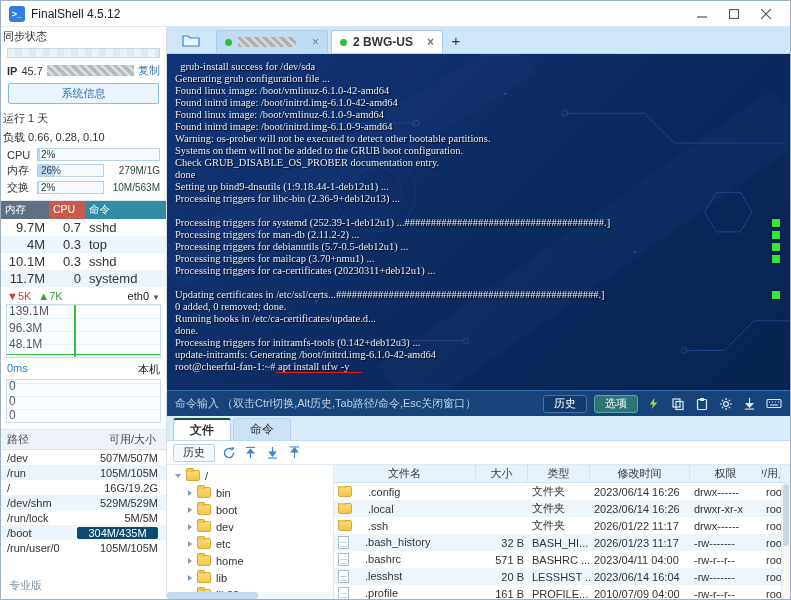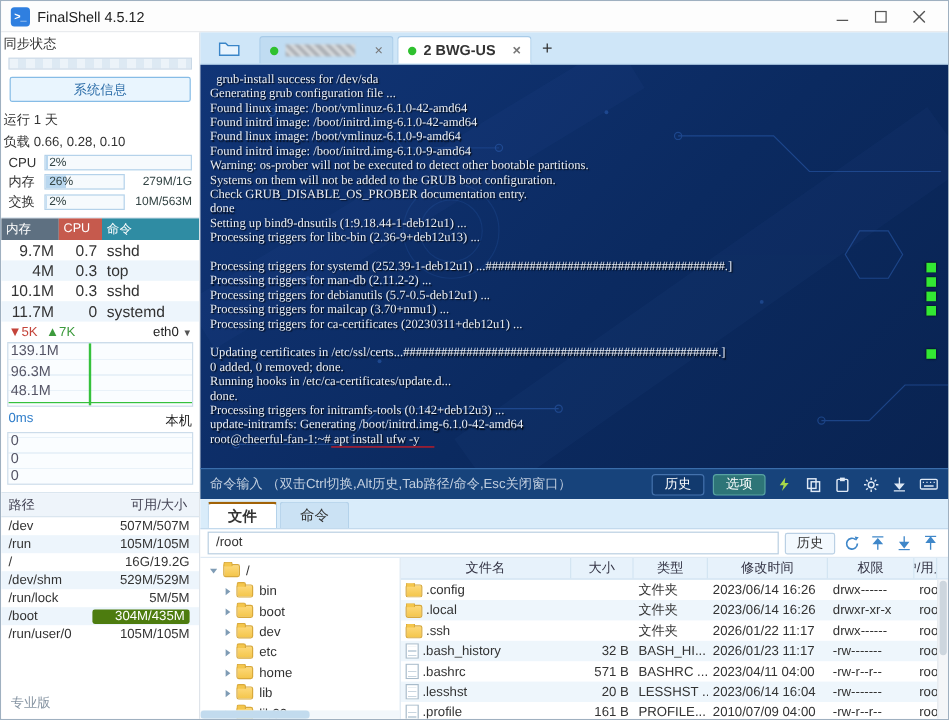--- a/index.html
+++ b/index.html
@@ -66,21 +66,21 @@
 
   .dtable { margin-top: 5px; border-top: 1px solid #dbe6ef; }
   .dhead { display: flex; background: #eef4fa; border-bottom: 1px solid #dbe6ef; color: #445; }
   .dh { padding: 2px 6px; }
   .dh0 { width: 74px; }
   .dh1 { flex: 1; text-align: right; padding-right: 10px; }
   .drow { display: flex; align-items: center; }
   .drow:nth-child(even) { background: #edf5fc; }
   .dpath { width: 74px; padding: 1.5px 6px; }
   .dval { flex: 1; text-align: right; padding: 1.5px 8px 1.5px 2px; }
-  .dbar { display: block; background: #4d7c0f; color: #fff; border-radius: 2px; padding: 0 4px; text-align: right; }
+  .dbar { display: block; background: #0c4a6e; color: #fff; border-radius: 2px; padding: 0 4px; text-align: center; }
   .sspacer { flex: 1; }
   .edition { padding: 4px 8px 6px; color: #8795a3; }
 
   
   .content { flex: 1; display: flex; flex-direction: column; min-width: 0; }
   .tabbar { height: 27px; flex: none; background: #cfe6f8; border-bottom: 1px solid #b9d6ee; display: flex; align-items: flex-end; padding: 0 4px 0 10px; gap: 3px; }
   .tbtn { width: 28px; height: 22px; align-self: center; display: flex; align-items: center; justify-content: center; margin-right: 8px; }
   .tab { height: 23px; display: flex; align-items: center; gap: 6px; padding: 0 8px; background: #c0dcf2; border: 1px solid #a8cbe8; border-bottom: none; border-radius: 3px 3px 0 0; min-width: 112px; }
   .tab.active { background: #fff; font-weight: bold; }
   .gdot { width: 7px; height: 7px; border-radius: 50%; background: #2fc12f; flex: none; }
@@ -100,21 +100,21 @@
   .cmdhint { color: #c2cfdf; font-size: 11px; flex: 1; white-space: nowrap; overflow: hidden; }
   .cbtn { height: 18px; padding: 0 10px; border-radius: 3px; color: #fff; font-size: 11px; display: flex; align-items: center; flex: none; }
   .cbtn.hist { background: #123a6e; border: 1px solid #4472ad; }
   .cbtn.opts { background: #2e7577; border: 1px solid #58a3a2; }
   .cicon { width: 17px; height: 17px; display: flex; align-items: center; justify-content: center; flex: none; }
 
   
   .bottom { height: 183px; flex: none; display: flex; flex-direction: column; background: #fff; }
   .btabs { height: 25px; flex: none; background: #d9ecfa; border-bottom: 1px solid #c3daed; display: flex; align-items: flex-end; padding: 0 6px; gap: 2px; }
   .btab { height: 22px; padding: 0 16px; display: flex; align-items: center; background: #cbe2f4; border: 1px solid #b4d2ea; border-bottom: none; border-radius: 3px 3px 0 0; font-size: 12px; }
-  .btab.active { background: #fff; border-top: 2px solid #a16207; font-weight: bold; }
+  .btab.active { background: #fff; border-top: 2px solid #14532d; font-weight: bold; }
   .pathbar { height: 24px; flex: none; display: flex; align-items: center; gap: 5px; padding: 2px 6px; border-bottom: 1px solid #dfeaf4; }
   .pathinput { flex: 1; height: 19px; border: 1px solid #b9cfe2; background: #fff; padding: 0 6px; font-size: 11px; line-height: 17px; }
   .pbtn { height: 18px; border: 1px solid #bad0e4; background: #f3f9fe; padding: 0 9px; font-size: 11px; display: flex; align-items: center; border-radius: 2px; flex: none; }
   .picon { width: 17px; height: 17px; display: flex; align-items: center; justify-content: center; flex: none; }
 
   .bbody { flex: 1; display: flex; min-height: 0; }
   .tree { width: 167px; flex: none; border-right: 1px solid #dce8f2; position: relative; overflow: hidden; padding-top: 2px; }
   .titem { display: flex; align-items: center; gap: 5px; height: 17px; padding: 0 4px 0 8px; font-size: 11px; white-space: nowrap; }
   .titem.child { padding-left: 21px; }
   .exp { width: 0; height: 0; border-left: 4px solid #7f9cb5; border-top: 3.5px solid transparent; border-bottom: 3.5px solid transparent; flex: none; }
@@ -128,21 +128,21 @@
   .c-name { width: 142px; flex: none; }
   .c-size { width: 52px; flex: none; }
   .c-type { width: 62px; flex: none; }
   .c-mtime { width: 100px; flex: none; }
   .c-perm { width: 72px; flex: none; }
   .c-owner { flex: 1; min-width: 0; }
   .ftrows { flex: 1; overflow: hidden; padding-right: 9px; }
   .frow { display: flex; height: 17px; align-items: center; font-size: 11px; }
   .frow:nth-child(even) { background: #eef6fc; }
   .fc { padding: 0 4px; white-space: nowrap; overflow: hidden; }
-  .fc.c-name { display: flex; gap: 3px; align-items: flex-end; }
+  .fc.c-name { display: flex; gap: 16px; align-items: flex-start; }
   .fc.c-size { text-align: right; }
   .vscroll { position: absolute; right: 0; top: 18px; bottom: 0; width: 9px; background: #f4f6f8; border-left: 1px solid #e4e9ee; }
   .vthumb { margin: 1px; height: 62px; background: #cdd6de; border-radius: 3px; }
 
   .folder-ico { width: 14px; height: 11px; background: linear-gradient(#fdd97a,#f4c64c); border: 1px solid #d8a93c; border-radius: 2px; position: relative; flex: none; }
   .folder-ico::before { content: ""; position: absolute; top: -3px; left: -1px; width: 6px; height: 3px; background: #f4c64c; border: 1px solid #d8a93c; border-bottom: none; border-radius: 2px 2px 0 0; }
   .file-ico { width: 11px; height: 13px; background: #fff; border: 1px solid #a9bccb; flex: none; background-image: repeating-linear-gradient(0deg, transparent 0 3px, #c9d6e0 3px 4px); background-size: 7px 100%; background-repeat: no-repeat; background-position: 1px 2px; }
 </style>
 </head>
 <body>
@@ -170,20 +170,26 @@
           </svg>
         </span>
     </div>
   </div>
 
   <div class="main">
 
     <aside class="sidebar">
       <div class="srow">同步状态</div>
       <div class="syncbar"></div>
+      <div class="iprow">
+        <span class="iplabel">IP</span>
+        <span>45.7</span>
+        <span class="redact"></span>
+        <span class="copybtn">复制</span>
+      </div>
       <div class="sysbtn">系统信息</div>
       <div class="srow">运行 1 天</div>
       <div class="srow">负载 0.66, 0.28, 0.10</div>
 
       <div class="metric">
         <span class="mlabel">CPU</span>
         <div class="mbar">
           <div class="mfill" style="width: 2%;"></div>
           <div class="mtext">2%</div>
         </div>
@@ -404,21 +410,20 @@
             </svg>
         </span>
       </div>
 
       <div class="bottom">
         <div class="btabs">
           <div class="btab active">文件</div>
           <div class="btab">命令</div>
         </div>
         <div class="pathbar">
-          <div class="pathinput">/root</div>
           <div class="pbtn">历史</div>
           <span class="picon">
             <svg width="14" height="14" viewBox="0 0 14 14" fill="none" stroke="#3f87c9" stroke-width="1.4">
                 <path d="M11.5,7 a4.5,4.5 0 1 1 -1.4,-3.2"></path>
                 <polygon points="9.3,1 12.6,1.8 10.3,4.6" fill="#3f87c9" stroke="none"></polygon>
               </svg>
           </span>
           <span class="picon">
             <svg width="13" height="13" viewBox="0 0 14 14" stroke="#3f87c9" fill="#3f87c9" stroke-width="1.2">
                 <line x1="2" y1="1.5" x2="12" y2="1.5"></line>

